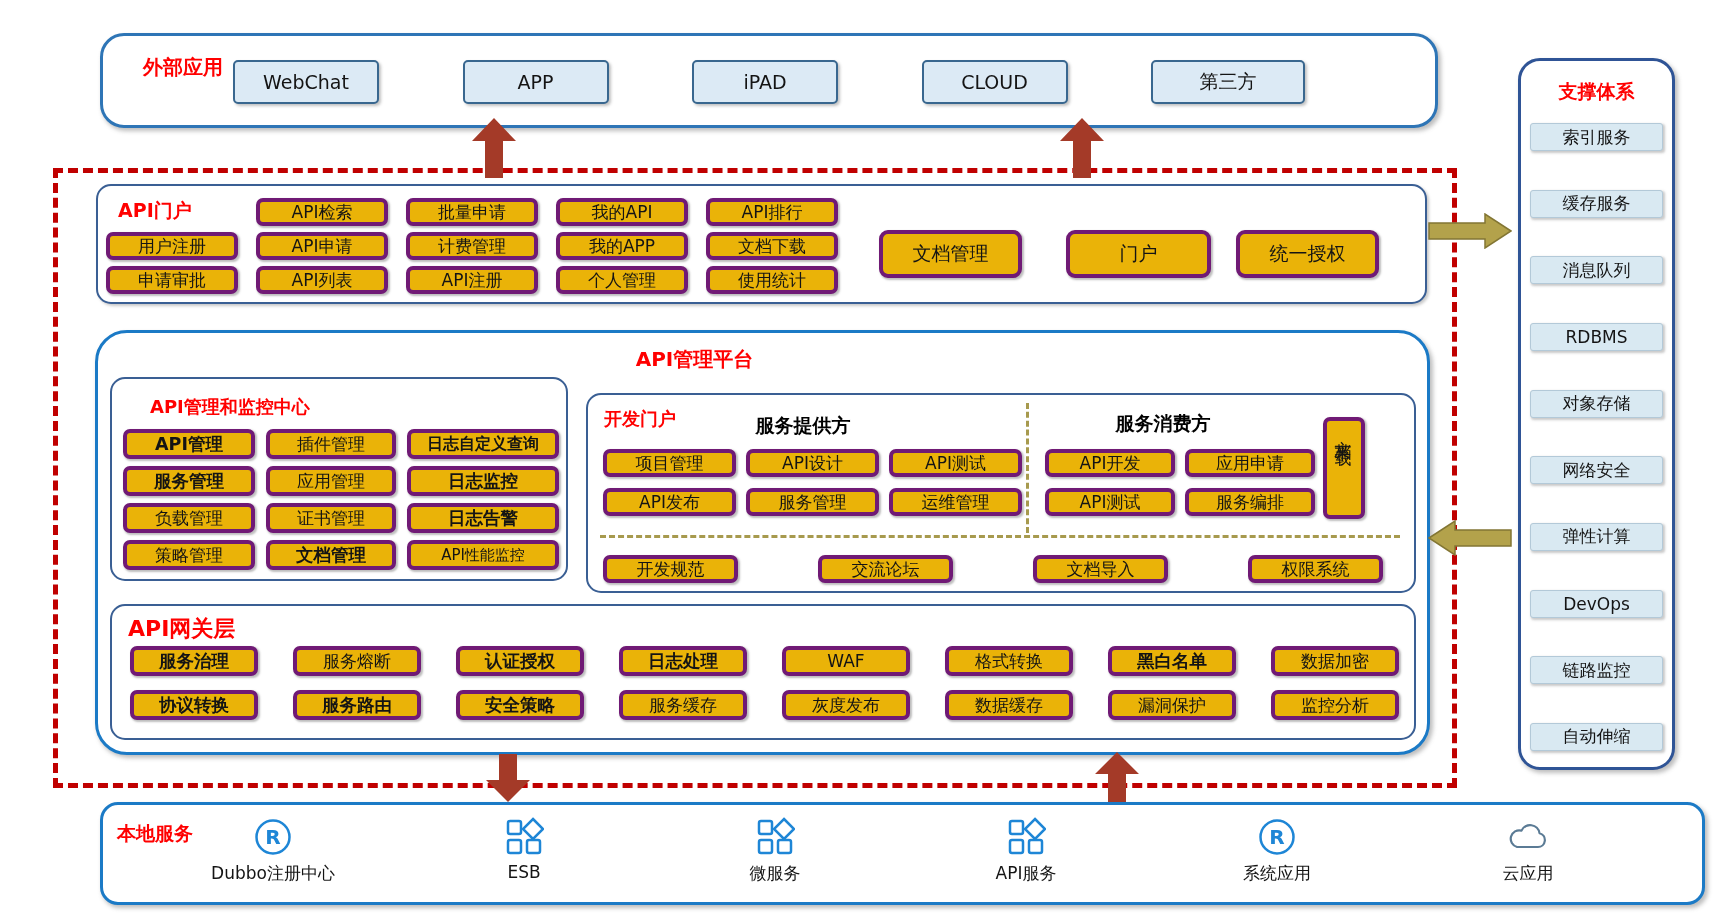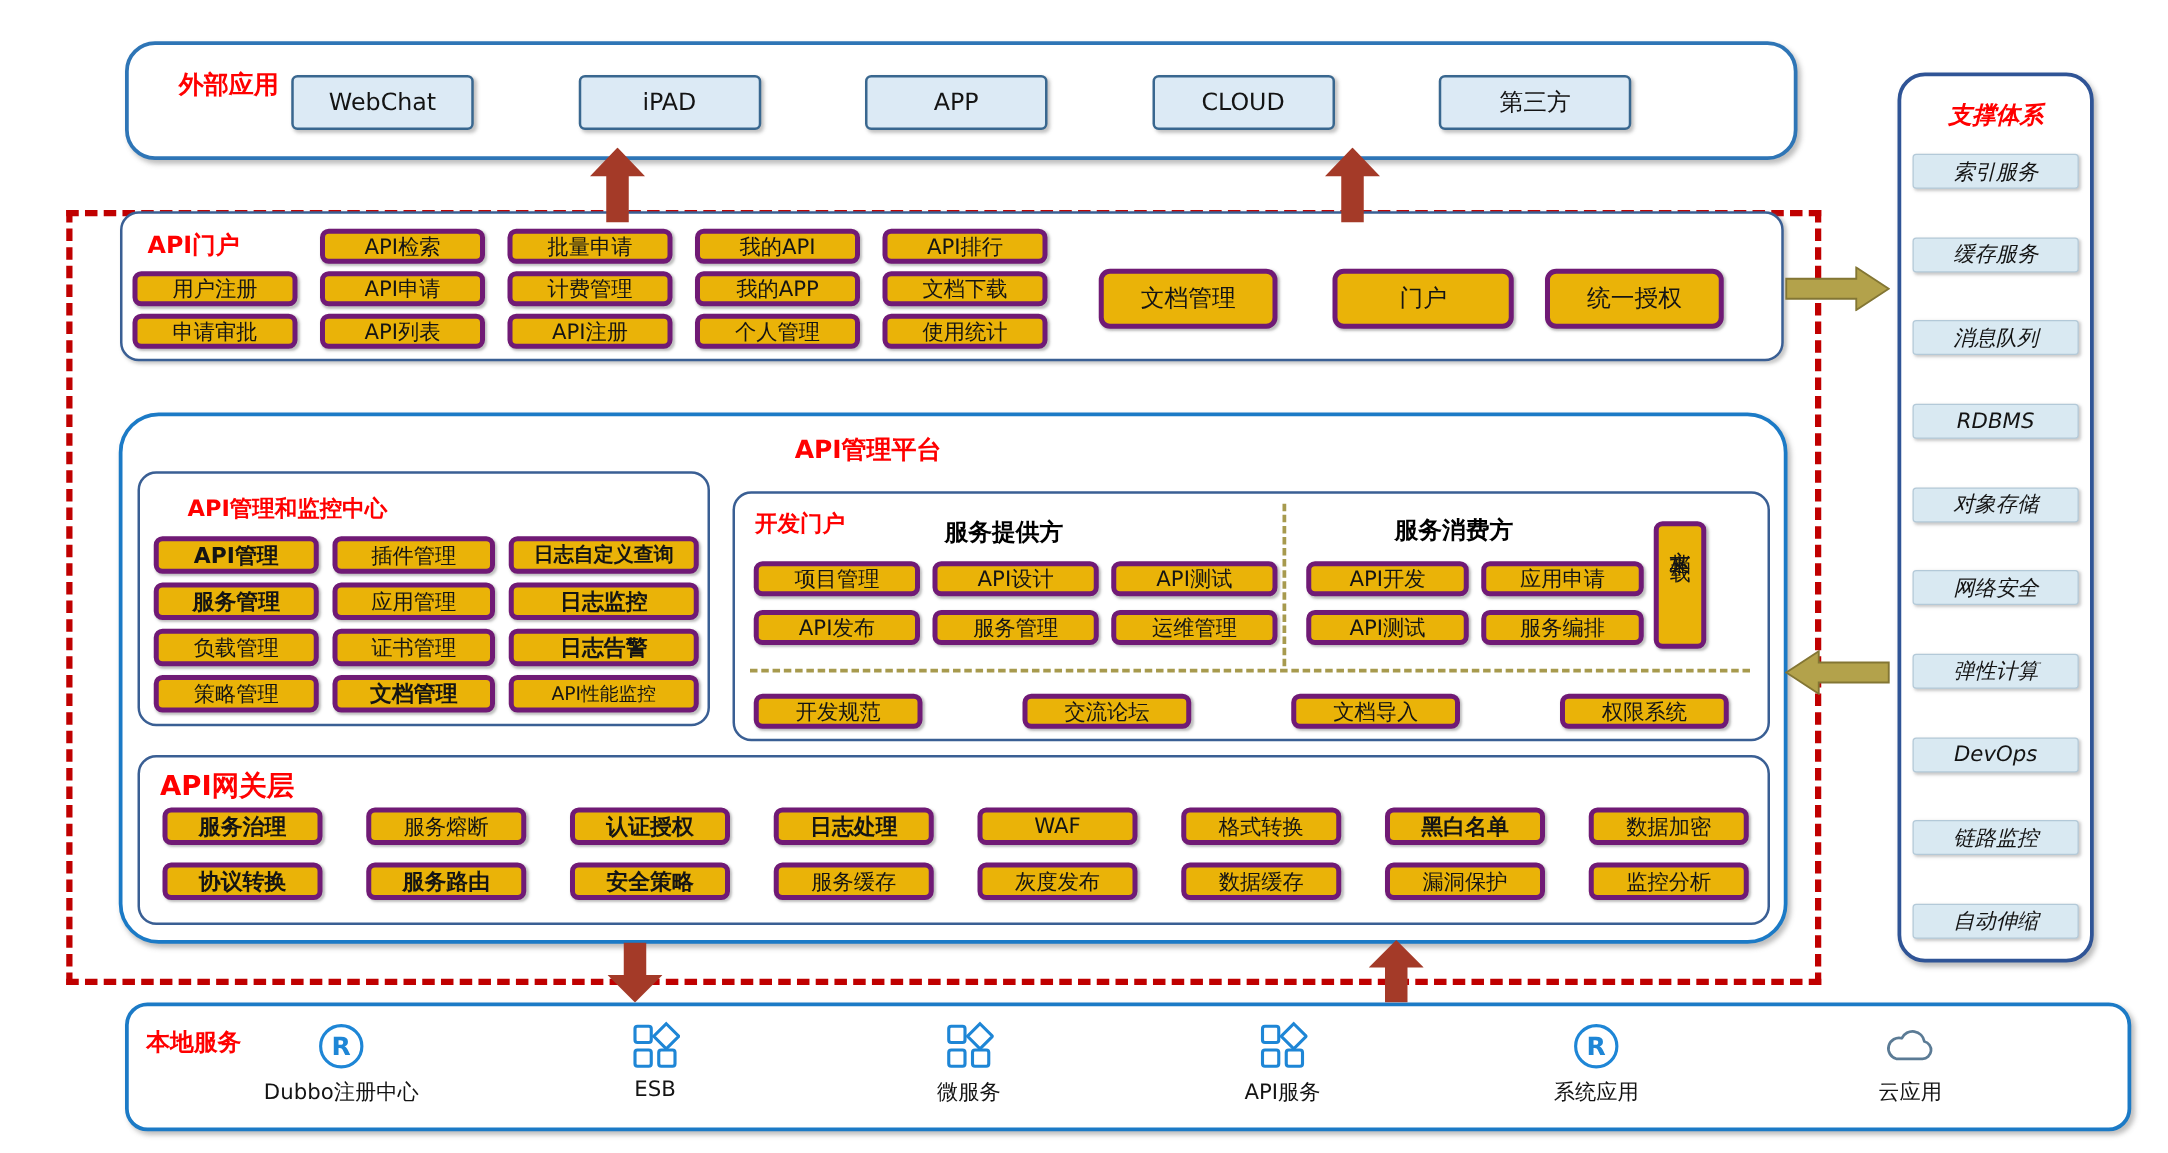--- a/index.html
+++ b/index.html
@@ -60,35 +60,35 @@
 <body>
 
 <div class="canvas">
 
   <div class="dashed-rect"></div>
 
   <div class="box" style="left:100px; top:33px; width:1338px; height:95px; border-radius:24px;">
     <div class="title-red" style="left:40px; top:18px; font-size:20px;">外部应用</div>
     <div class="abs" style="left:130px; top:24px; width:1072px; height:44px; display:flex; justify-content:space-between;text-align:right;">
       <div class="lite" style="width:146px;">WebChat</div>
+      <div class="lite" style="width:146px;">APP</div>
       <div class="lite" style="width:146px;">iPAD</div>
-      <div class="lite" style="width:146px;">APP</div>
       <div class="lite" style="width:146px;">CLOUD</div>
       <div class="lite" style="width:154px;">第三方</div>
     </div>
   </div>
 
   <svg class="arrow" style="left:472px; top:118px;" width="44" height="60">
     <polygon points="22,0 44,23 31,23 31,60 13,60 13,23 0,23" fill="#A43A28"></polygon>
   </svg>
   <svg class="arrow" style="left:1060px; top:118px;" width="44" height="60">
     <polygon points="22,0 44,23 31,23 31,60 13,60 13,23 0,23" fill="#A43A28"></polygon>
   </svg>
 
-  <div class="box inner" style="left:96px; top:169px; width:1331px; height:120px;">
+  <div class="box inner" style="left:96px; top:184px; width:1331px; height:120px;">
     <div class="title-red" style="left:20px; top:12px;">API门户</div>
 
     <div class="grid" style="left:8px; top:12px; grid-template-columns:repeat(5,132px); column-gap:18px; row-gap:6px; grid-auto-rows:28px;">
       <div></div>
       <div class="btn">API检索</div>
       <div class="btn">批量申请</div>
       <div class="btn">我的API</div>
       <div class="btn">API排行</div>
 
       <div class="btn">用户注册</div>
@@ -196,21 +196,21 @@
     <polygon points="22,0 44,22 31,22 31,50 13,50 13,22 0,22" fill="#A43A28"></polygon>
   </svg>
 
   <svg class="arrow" style="left:1428px; top:213px;" width="84" height="36">
     <polygon points="83,18 57,1 57,10 1,10 1,26 57,26 57,35" fill="#B3A24B" stroke="#837634" stroke-width="1.5"></polygon>
   </svg>
   <svg class="arrow" style="left:1428px; top:520px;" width="84" height="36">
     <polygon points="1,18 27,1 27,10 83,10 83,26 27,26 27,35" fill="#B3A24B" stroke="#837634" stroke-width="1.5"></polygon>
   </svg>
 
-  <div class="box" style="left:1518px; top:58px; width:157px; height:712px; border-color:#2F5496; border-radius:22px;font-style:italic;">
+  <div class="box" style="left:1518px; top:58px; width:157px; height:712px; border-color:#2F5496; border-radius:22px;">
     <div class="title-red" style="left:0; top:18px; width:100%; text-align:center;">支撑体系</div>
     <div class="abs" style="left:9px; top:62px; width:133px; height:628px; display:flex; flex-direction:column; justify-content:space-between;">
       <div class="supitem">索引服务</div>
       <div class="supitem">缓存服务</div>
       <div class="supitem">消息队列</div>
       <div class="supitem">RDBMS</div>
       <div class="supitem">对象存储</div>
       <div class="supitem">网络安全</div>
       <div class="supitem">弹性计算</div>
       <div class="supitem">DevOps</div>

